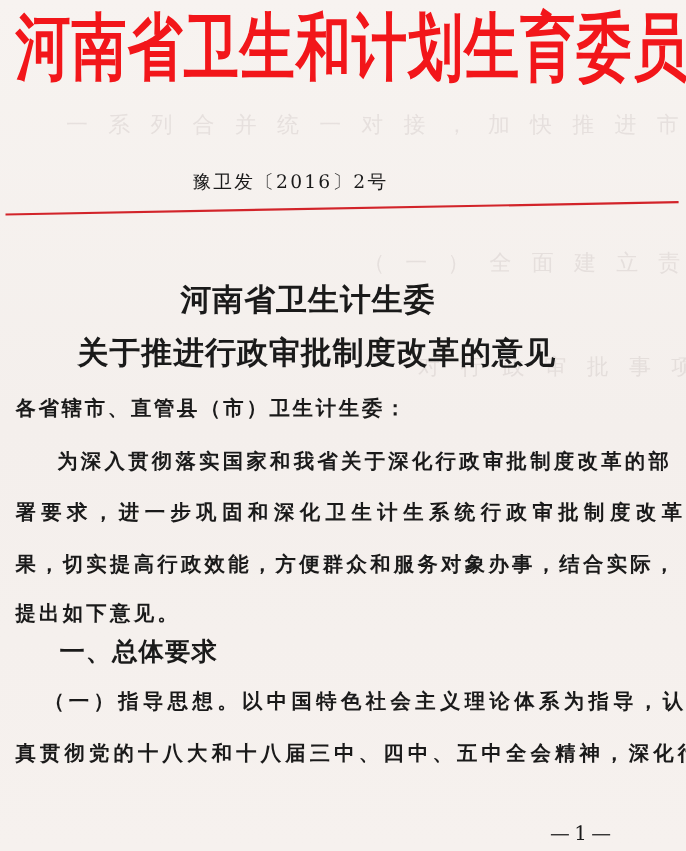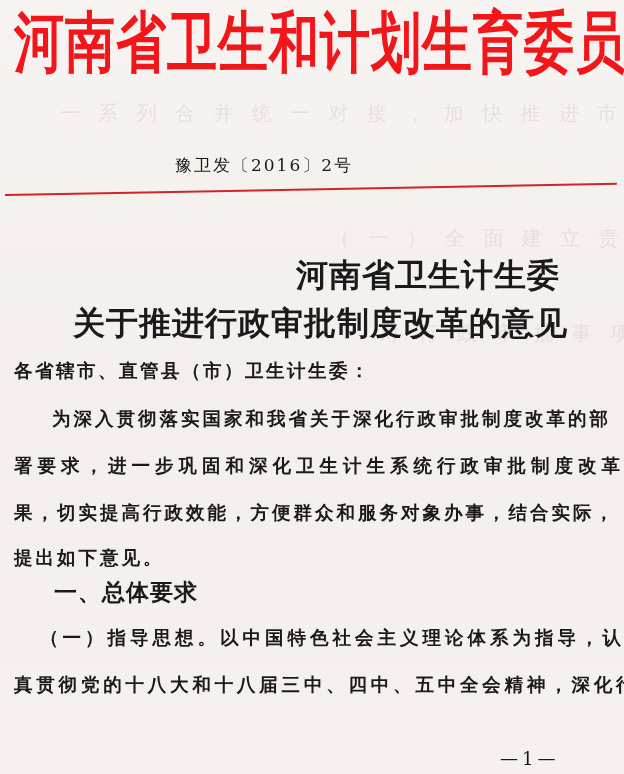--- a/index.html
+++ b/index.html
@@ -28,23 +28,23 @@
     }
     .doc-number {
       position: absolute; left: 0; width: 528px; top: 154px;
       text-align: center; font-size: 17px; letter-spacing: 2px;
     }
     .red-rule {
       position: absolute; left: 5px; top: 194px; width: 612px; height: 2px;
       background: #d2242a; transform: rotate(-1.05deg); transform-origin: left center;
     }
     .title {
-      position: absolute; left: 0; width: 560px; text-align: right;
+      position: absolute; left: 0; width: 560px; text-align: center;
       font-family: "DejaVu Sans", "Liberation Sans", sans-serif;
-      font-weight: bold; font-size: 32px; letter-spacing: 1px;
+      font-weight: bold; font-size: 28px; letter-spacing: 1px;
     }
     .title-1 { top: 254px; }
     .title-2 { top: 302px; left: 8px; }
     .line {
       position: absolute; left: 14px; font-size: 18.5px; white-space: nowrap;
       letter-spacing: 3.5px;
       font-weight: bold;
     }
     .indent { left: 52px; }
     .heading {

